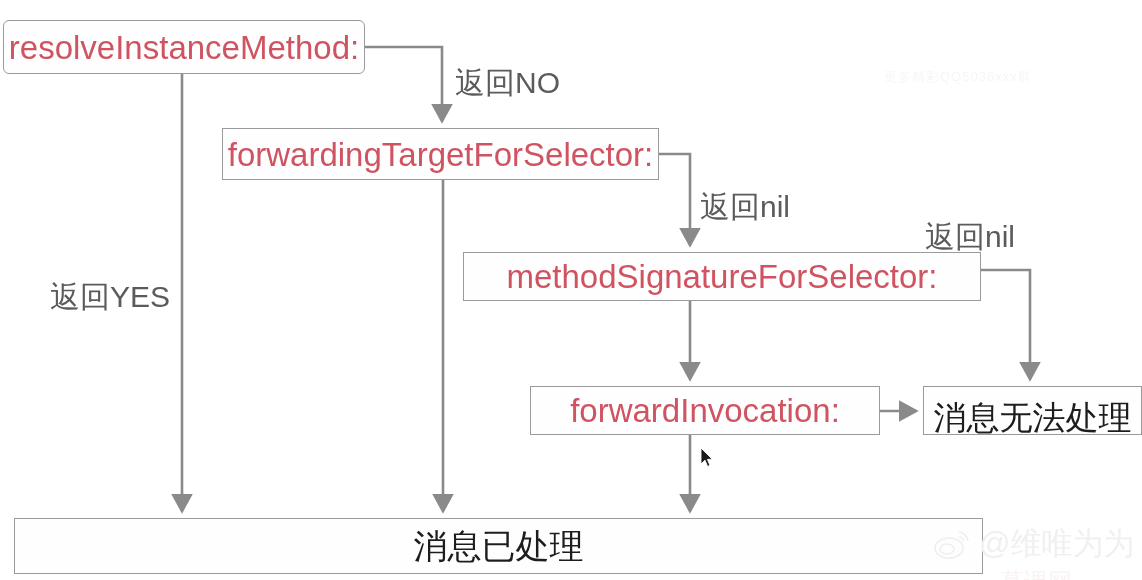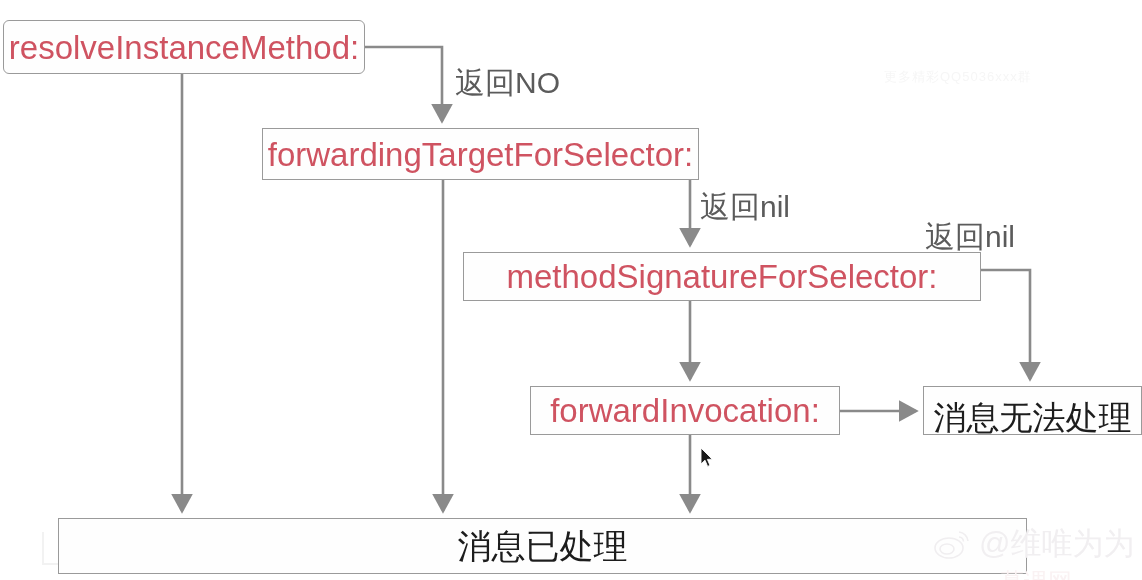--- a/index.html
+++ b/index.html
@@ -149,46 +149,47 @@
 
     <g>
       <path d="M 690 435 L 690 511" fill="none" stroke="#8a8a8a" stroke-width="2.6" marker-end="url(#arrow)"></path>
     </g>
   </svg>
 
   <div class="node red" style="left:3px; top:20px; width:362px; height:54px;border-radius:6px;">
     <span class="node-label">resolveInstanceMethod:</span>
   </div>
 
-  <div class="node red" style="left:222px; top:128px; width:437px; height:52px;margin-left:40px;">
+  <div class="node red" style="left:222px; top:128px; width:437px; height:52px;">
     <span class="node-label">forwardingTargetForSelector:</span>
   </div>
 
   <div class="node red" style="left:463px; top:252px; width:518px; height:49px;">
     <span class="node-label">methodSignatureForSelector:</span>
   </div>
 
-  <div class="node red" style="left:530px; top:386px; width:310px; height:49px;align-items:center;">
+  <div class="node red" style="left:530px; top:386px; width:350px; height:49px;align-items:center;">
     <span class="node-label">forwardInvocation:</span>
   </div>
 
   <div class="node black" style="left:923px; top:386px; width:219px; height:49px;align-items:flex-end;">
     <span class="node-label">消息无法处理</span>
   </div>
 
-  <div class="node black wide" style="left:14px; top:518px; width:969px; height:56px;margin-left:44px;">
+  <div class="node black wide" style="left:14px; top:518px; width:969px; height:56px;">
     <span class="node-label">消息已处理</span>
   </div>
 
   <div class="edge-label" style="left:455px; top:60px;margin-top:8px;"><span>返回NO</span></div>
 
   <div class="edge-label" style="left:700px; top:192px;"><span>返回nil</span></div>
 
   <div class="edge-label" style="left:925px; top:222px;"><span>返回nil</span></div>
 
+  <div class="edge-label" style="left:50px; top:282px;"><span>返回YES</span></div>
 
 
 
   <div class="watermark-top">更多精彩QQ5036xxx群</div>
 
   <div class="watermark-weibo">
     <svg width="38" height="30" viewBox="0 0 38 30">
       <ellipse cx="15" cy="19" rx="14" ry="10" fill="none" stroke="#f0eef0" stroke-width="1.6"></ellipse>
       <ellipse cx="13" cy="20" rx="7" ry="5" fill="none" stroke="#f0eef0" stroke-width="1.6"></ellipse>
       <path d="M 25 3 a 10 10 0 0 1 9 9" fill="none" stroke="#f0eef0" stroke-width="1.6"></path>

